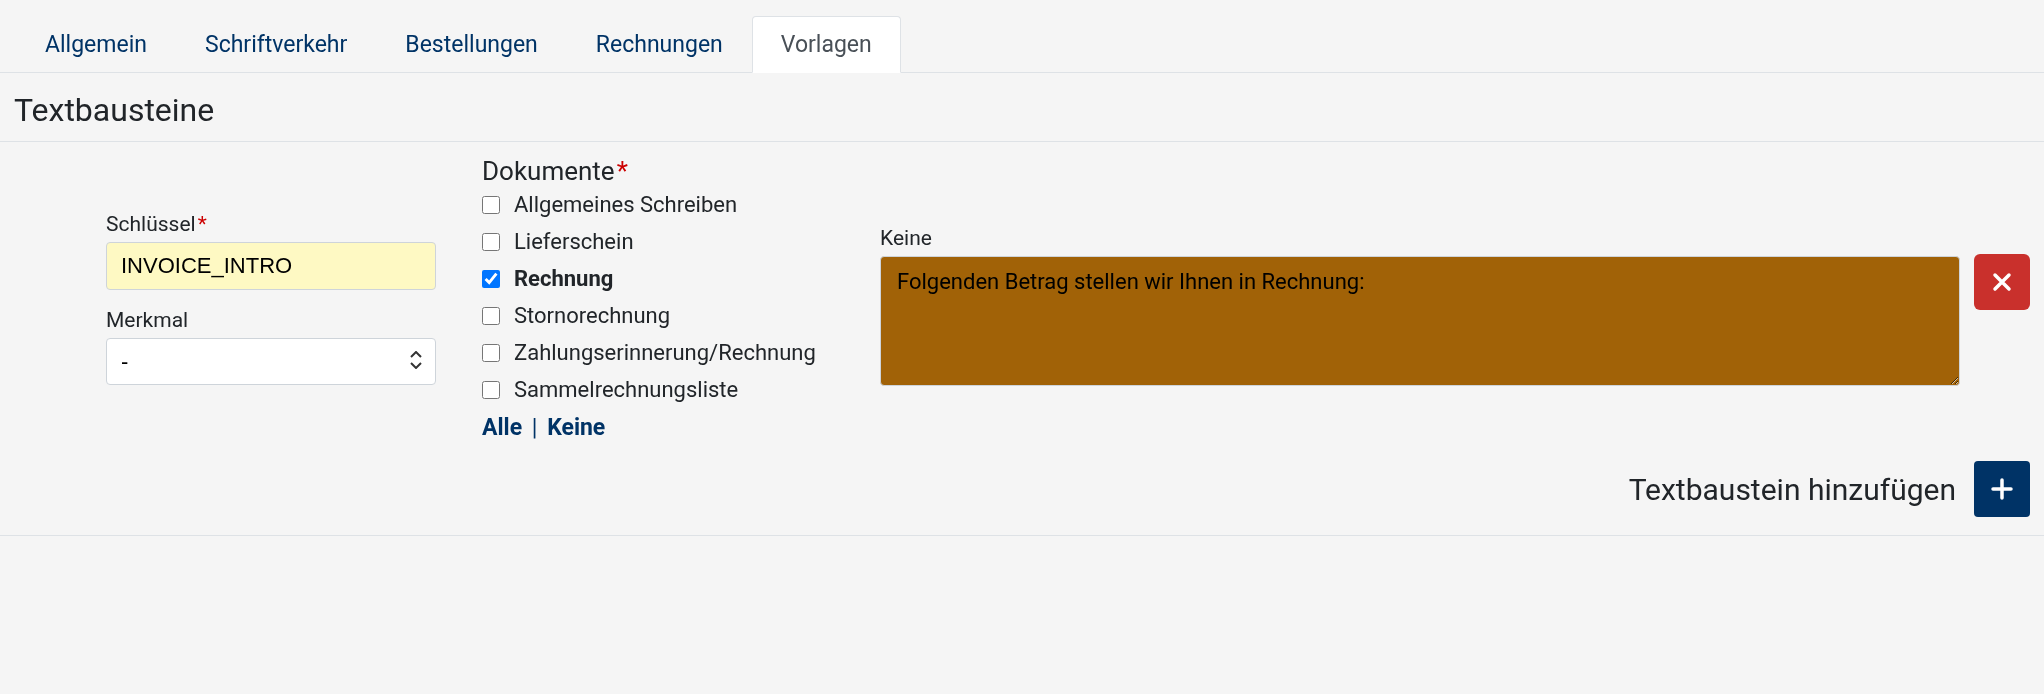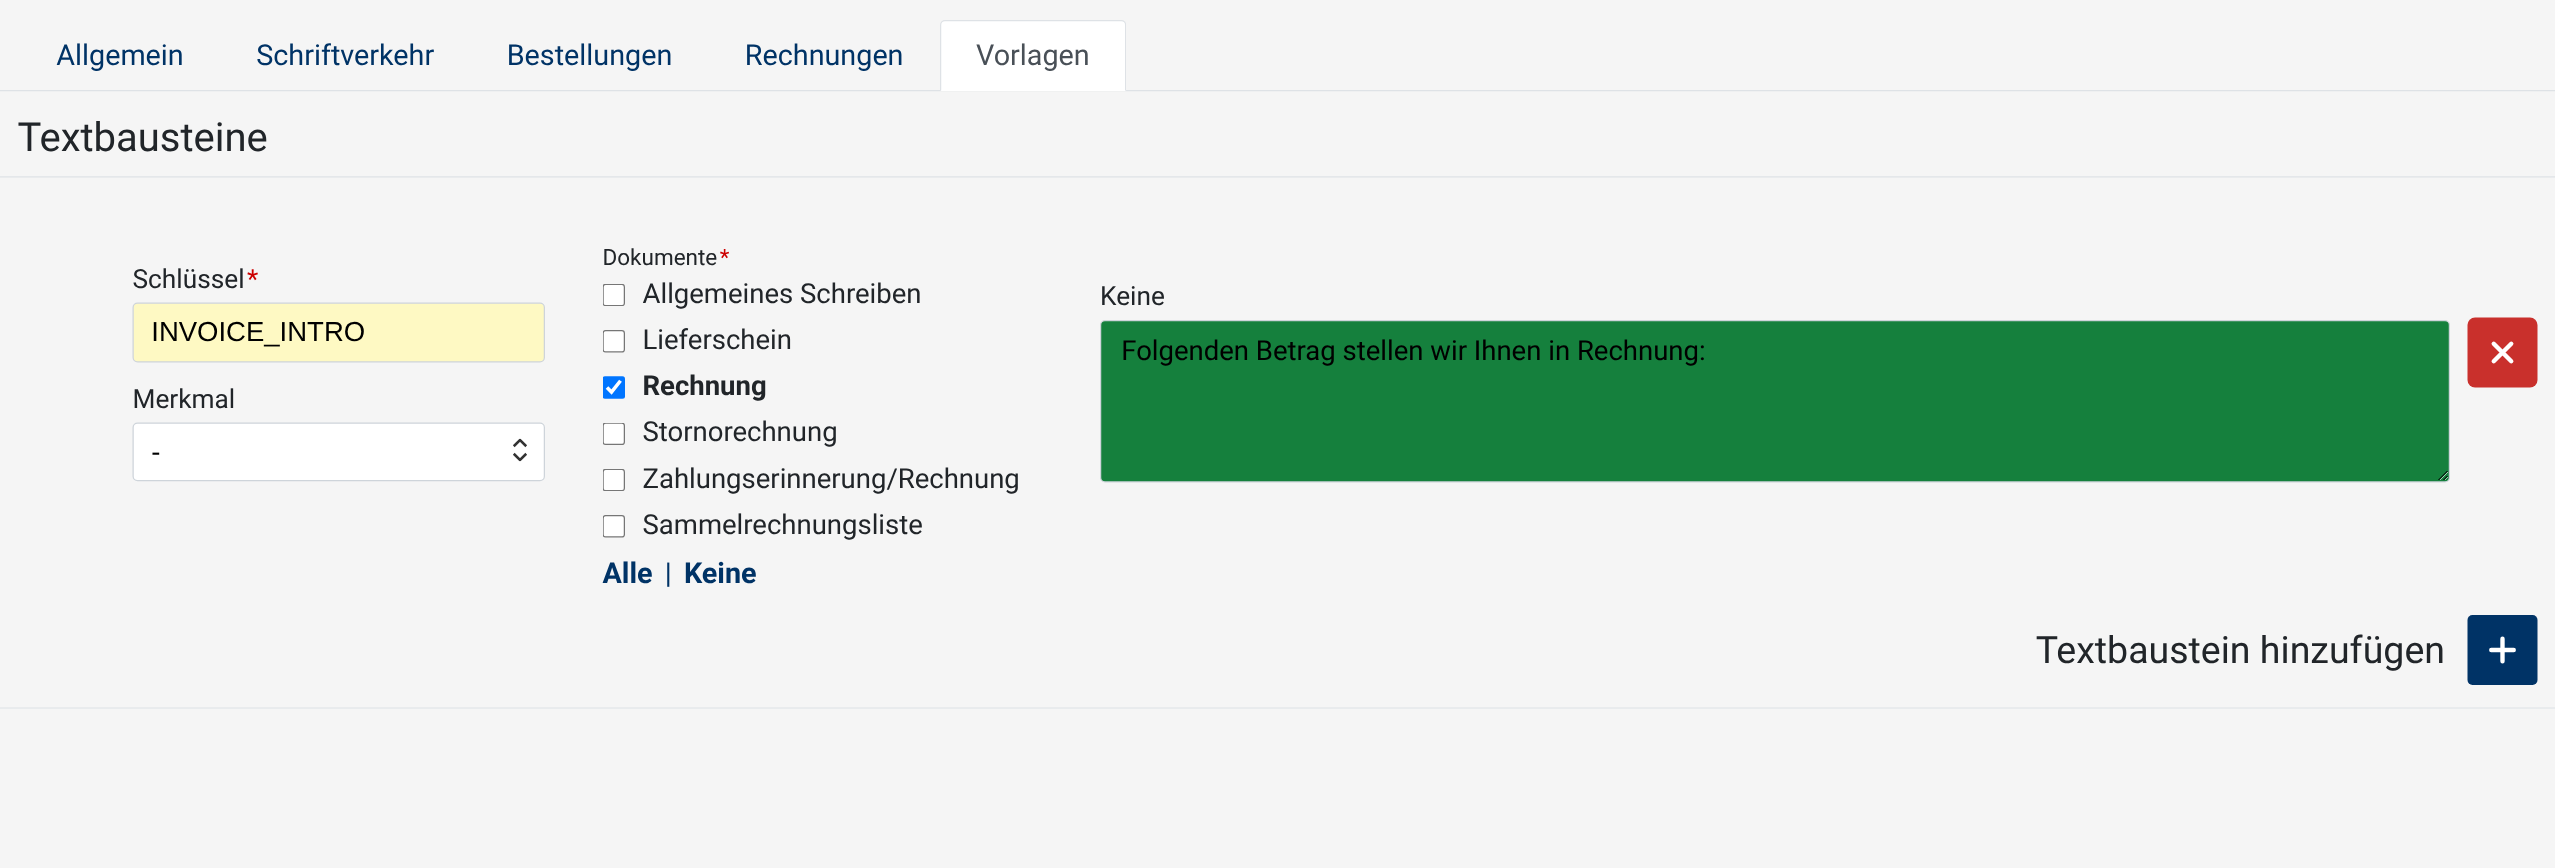--- a/index.html
+++ b/index.html
@@ -86,23 +86,22 @@
       transform: translateY(-50%);
       pointer-events: none;
       font-size: 16px;
       color: #333;
     }
     .col-docs {
       width: 370px;
       flex-shrink: 0;
     }
     .docs-label {
-      font-size: 18px;
+      font-size: 26px;
       margin-bottom: 6px;
-      margin-top: 40px;
     }
     .check-row {
       display: flex;
       align-items: center;
       gap: 14px;
       margin-bottom: 12px;
     }
     .check-row input[type=checkbox] {
       width: 18px;
       height: 18px;
@@ -140,21 +139,21 @@
       flex: 1;
     }
     textarea.text-area {
       width: 100%;
       height: 130px;
       padding: 12px 16px;
       font-size: 22px;
       font-family: inherit;
       border: 1px solid #ced4da;
       border-radius: 4px;
-      background: #15803d;
+      background: #a16207;
       resize: both;
     }
     .delete-btn {
       width: 56px;
       height: 56px;
       background: #c9302c;
       border: none;
       border-radius: 6px;
       color: #fff;
       font-size: 28px;

